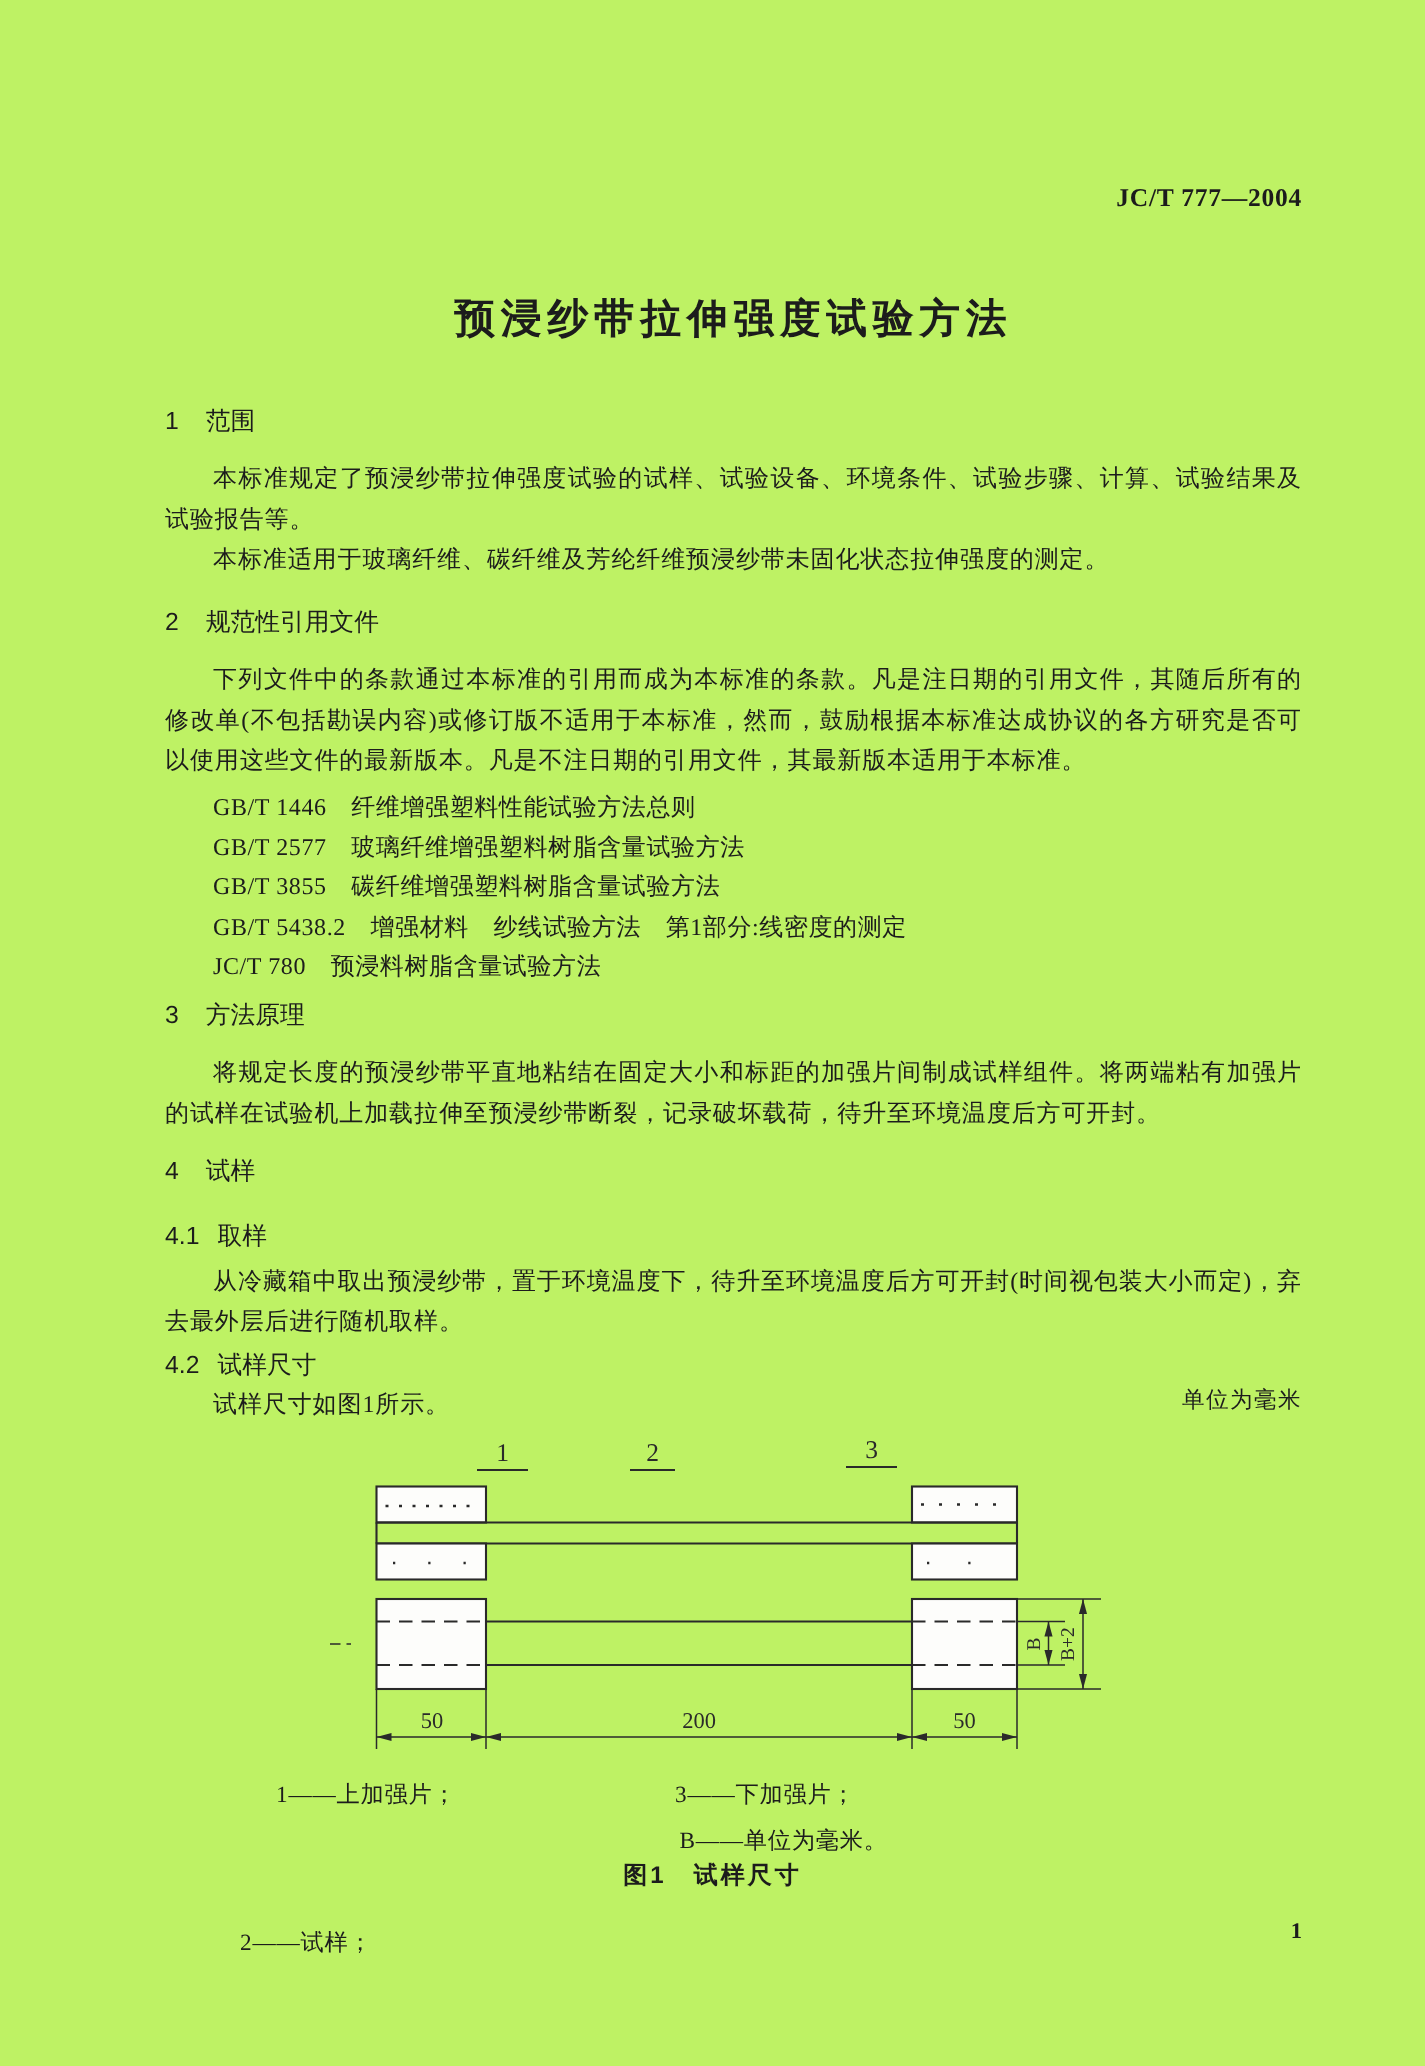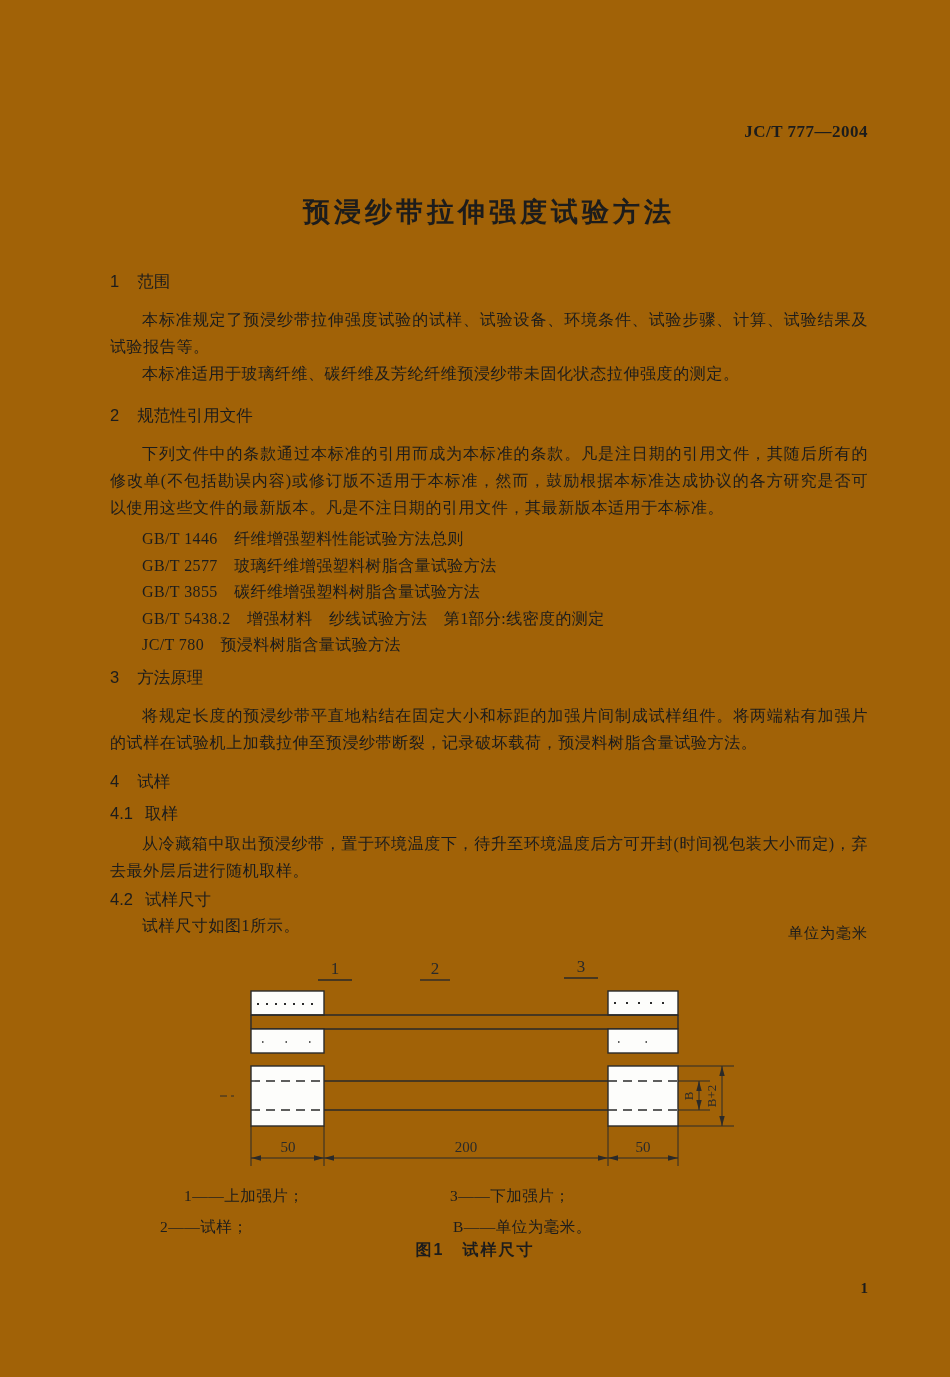--- a/index.html
+++ b/index.html
@@ -1,37 +1,37 @@
 <!DOCTYPE html>
 <html><head>
 <meta charset="utf-8">
 <style>
   html,body { margin:0; padding:0; background:#ffffff; }
   .page {
     position:relative; width:950px; height:1377px;
-    background:#a16207; color:#1c1c1c; overflow:hidden;
+    background:#bef264; color:#1c1c1c; overflow:hidden;
     font-family:"Liberation Serif", serif;
   }
   .abs { position:absolute; }
   .doc-number {
     left:110px; top:122px; width:758px; text-align:right;
     font-size:17px; font-weight:600; letter-spacing:0.5px;
   }
   .doc-title {
     left:110px; top:194px; width:758px; text-align:center;
     font-size:27px; font-weight:bold; letter-spacing:4px;
     font-family:"Liberation Sans", sans-serif;
   }
   .sec { left:110px; width:758px; }
   .sec-h {
     font-family:"Liberation Sans", sans-serif;
     font-weight:normal; font-size:16.5px; line-height:22px;
   }
   .sec-h .num { margin-right:18px; }
-  .sub-h { margin-top:10px; }
+  .sub-h { margin-top:21px; }
   .sub-h .num { margin-right:12px; }
   p.body {
     margin:14px 0 0 0; text-indent:2em; font-size:16px;
     line-height:27px; letter-spacing:0.6px; text-align:justify;
   }
   p.body.tight { margin-top:0; }
   .ref-list { margin-top:5px; padding-left:32px; }
   .ref-item { font-size:16px; line-height:26.5px; letter-spacing:0.4px; }
   .unit-note {
     left:110px; top:924px; width:758px; text-align:right;
@@ -81,21 +81,21 @@
       <div class="ref-item">GB/T 3855　碳纤维增强塑料树脂含量试验方法</div>
       <div class="ref-item">GB/T 5438.2　增强材料　纱线试验方法　第1部分:线密度的测定</div>
       <div class="ref-item">JC/T 780　预浸料树脂含量试验方法</div>
     </div>
   </div>
 
   <div class="abs sec" style="top:666px;">
     <div class="sec-h">
       <span class="num">3</span><span>方法原理</span>
     </div>
-    <p class="body">将规定长度的预浸纱带平直地粘结在固定大小和标距的加强片间制成试样组件。将两端粘有加强片的试样在试验机上加载拉伸至预浸纱带断裂，记录破坏载荷，预浸料树脂含量试验方法。</p>
+    <p class="body">将规定长度的预浸纱带平直地粘结在固定大小和标距的加强片间制成试样组件。将两端粘有加强片的试样在试验机上加载拉伸至预浸纱带断裂，记录破坏载荷，待升至环境温度后方可开封。</p>
   </div>
 
   <div class="abs sec" style="top:770px;">
     <div class="sec-h">
       <span class="num">4</span><span>试样</span>
     </div>
     <div class="sec-h sub-h">
       <span class="num">4.1</span><span>取样</span>
     </div>
     <p class="body" style="margin-top:6px;">从冷藏箱中取出预浸纱带，置于环境温度下，待升至环境温度后方可开封(时间视包装大小而定)，弃去最外层后进行随机取样。</p>
@@ -175,21 +175,21 @@
       <text x="431" y="26" font-size="17" text-anchor="middle">3</text>
       <text x="138" y="206" font-size="15" text-anchor="middle">50</text>
       <text x="316" y="206" font-size="15" text-anchor="middle">200</text>
       <text x="493" y="206" font-size="15" text-anchor="middle">50</text>
       <text x="543" y="150" font-size="13" text-anchor="middle" transform="rotate(-90 543 150)">B</text>
       <text x="566" y="150" font-size="13" text-anchor="middle" transform="rotate(-90 566 150)">B+2</text>
     </svg>
   </div>
 
   <div class="abs legend-item" style="left:160px; top:1186px;margin-left:24px;">1——上加强片；</div>
-  <div class="abs legend-item" style="left:160px; top:1217px;text-align:right;">2——试样；</div>
+  <div class="abs legend-item" style="left:160px; top:1285px;text-align:right;">2——试样；</div>
   <div class="abs legend-item" style="left:450px; top:1186px;">3——下加强片；</div>
   <div class="abs legend-item" style="left:453px; top:1217px;">B——单位为毫米。</div>
 
   <div class="abs fig-caption">图1　试样尺寸</div>
 
   <div class="abs page-number">1</div>
 
 </div>
 
 </body></html>

